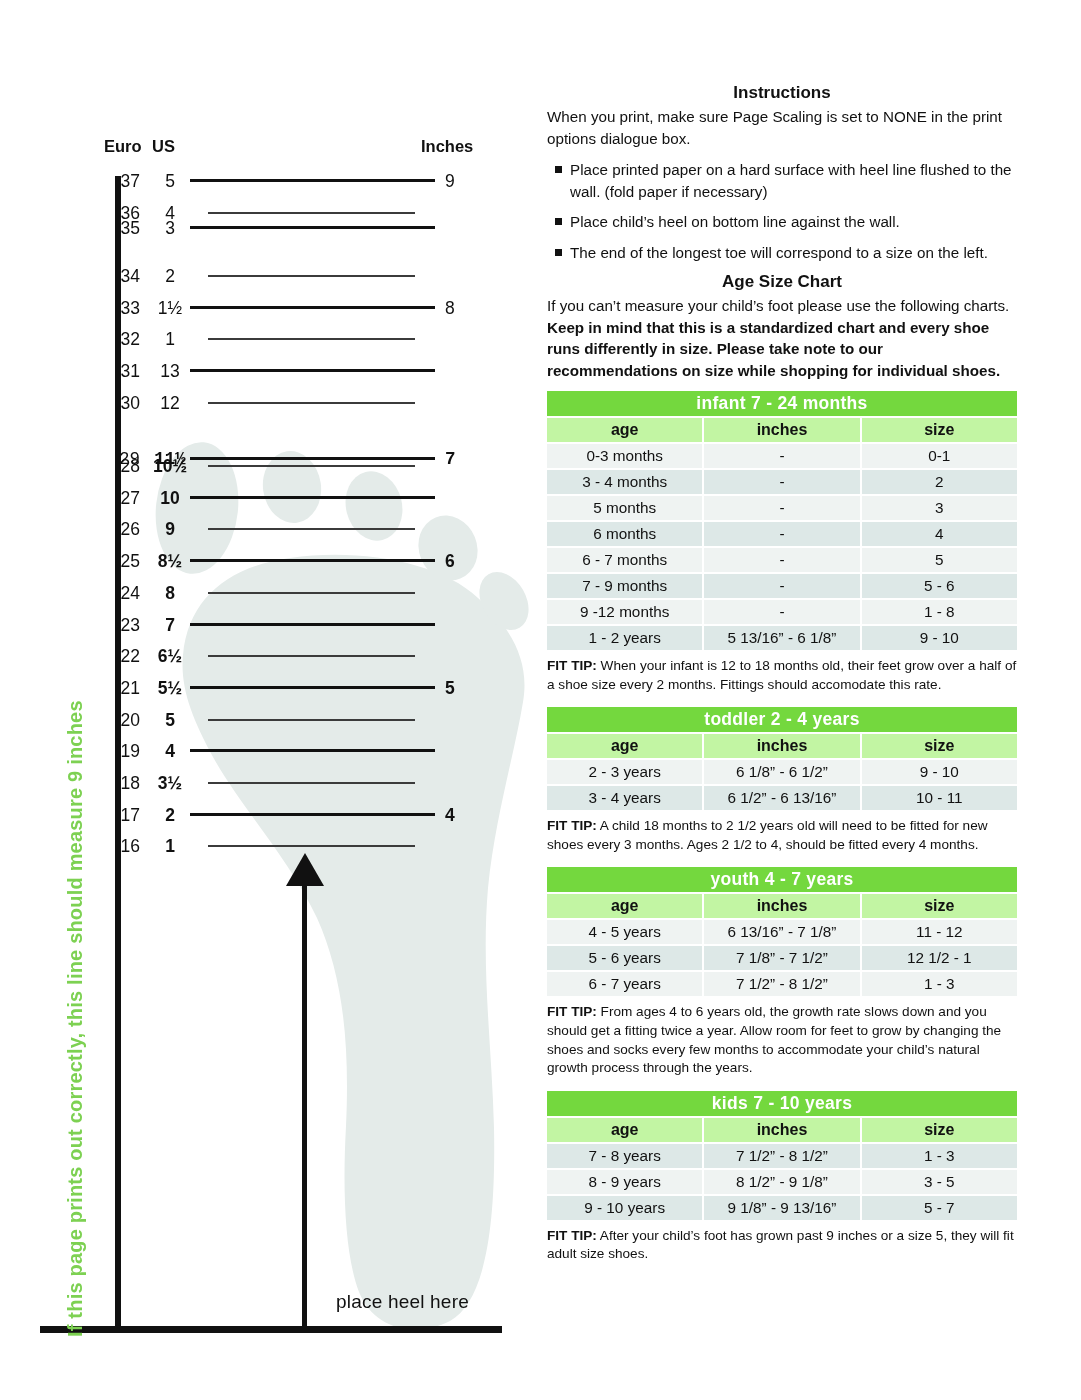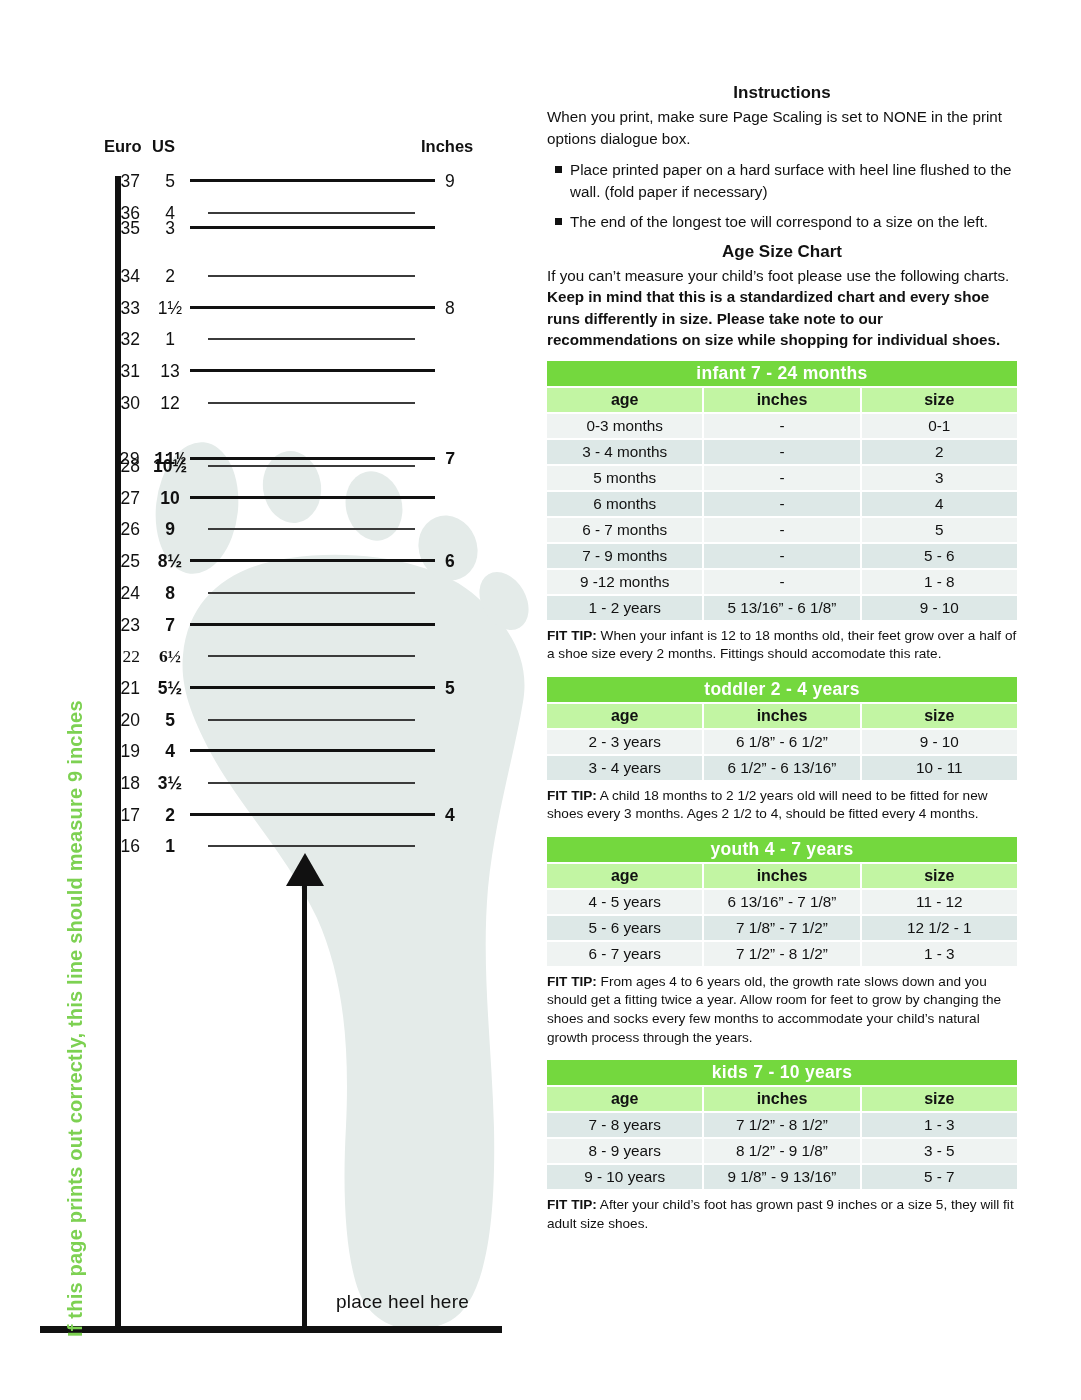--- a/index.html
+++ b/index.html
@@ -180,21 +180,21 @@
         <div class="ruler-row late" style="top: 576.84px;">
           <span class="rr-euro">24</span>
           <span class="rr-us">8</span>
           <div class="rr-line thin"></div>
         </div>
         <div class="ruler-row late" style="top: 608.52px;">
           <span class="rr-euro">23</span>
           <span class="rr-us">7</span>
           <div class="rr-line thick"></div>
         </div>
-        <div class="ruler-row late" style="top: 640.2px; font-family: Liberation Serif, serif;">
+        <div class="ruler-row late" style="top: 640.2px;">
           <span class="rr-euro">22</span>
           <span class="rr-us">6½</span>
           <div class="rr-line thin"></div>
         </div>
         <div class="ruler-row late" style="top: 671.88px;">
           <span class="rr-euro">21</span>
           <span class="rr-us">5½</span>
           <div class="rr-line thick"></div>
           <span class="rr-inch">5</span>
         </div>
@@ -232,20 +232,21 @@
     <div class="place-heel">place heel here</div>
     <div class="v-note">If this page prints out correctly, this line should measure 9 inches</div>
   </div>
 
   <div class="right-col">
 
     <h2 class="h2">Instructions</h2>
     <p class="para">When you print, make sure Page Scaling is set to NONE in the print options dialogue box.</p>
     <ul class="bullets" id="bullet-list">
         <li>Place printed paper on a hard surface with heel line flushed to the wall. (fold paper if necessary)</li>
+        <li>Place child’s heel on bottom line against the wall.</li>
         <li>The end of the longest toe will correspond to a size on the left.</li>
       </ul>
 
     <h2 class="h2 age">Age Size Chart</h2>
     <p class="para age-intro"><span>If you can’t measure your child’s foot please use the following charts. </span><b>Keep in mind that this is a standardized chart and every shoe runs differently in size. Please take note to our recommendations on size while shopping for individual shoes.</b></p>
 
     <div id="tables">
         <div class="size-table">
           <div class="t-title">infant 7 - 24 months</div>
           <div class="t-grid">

